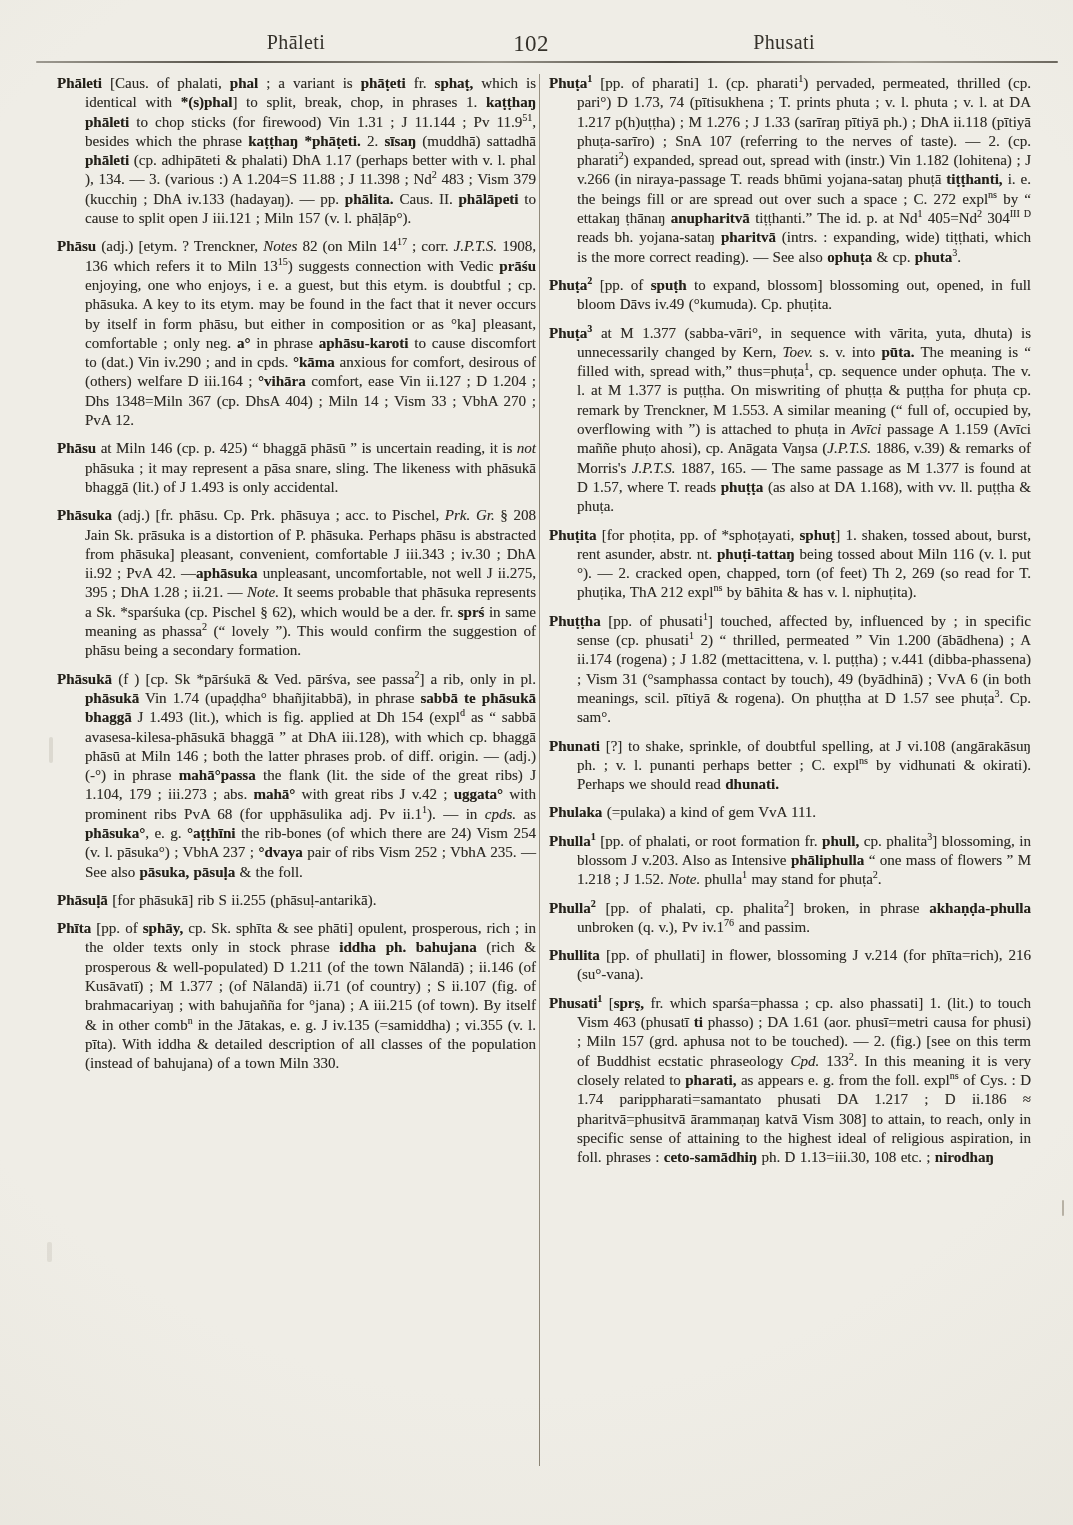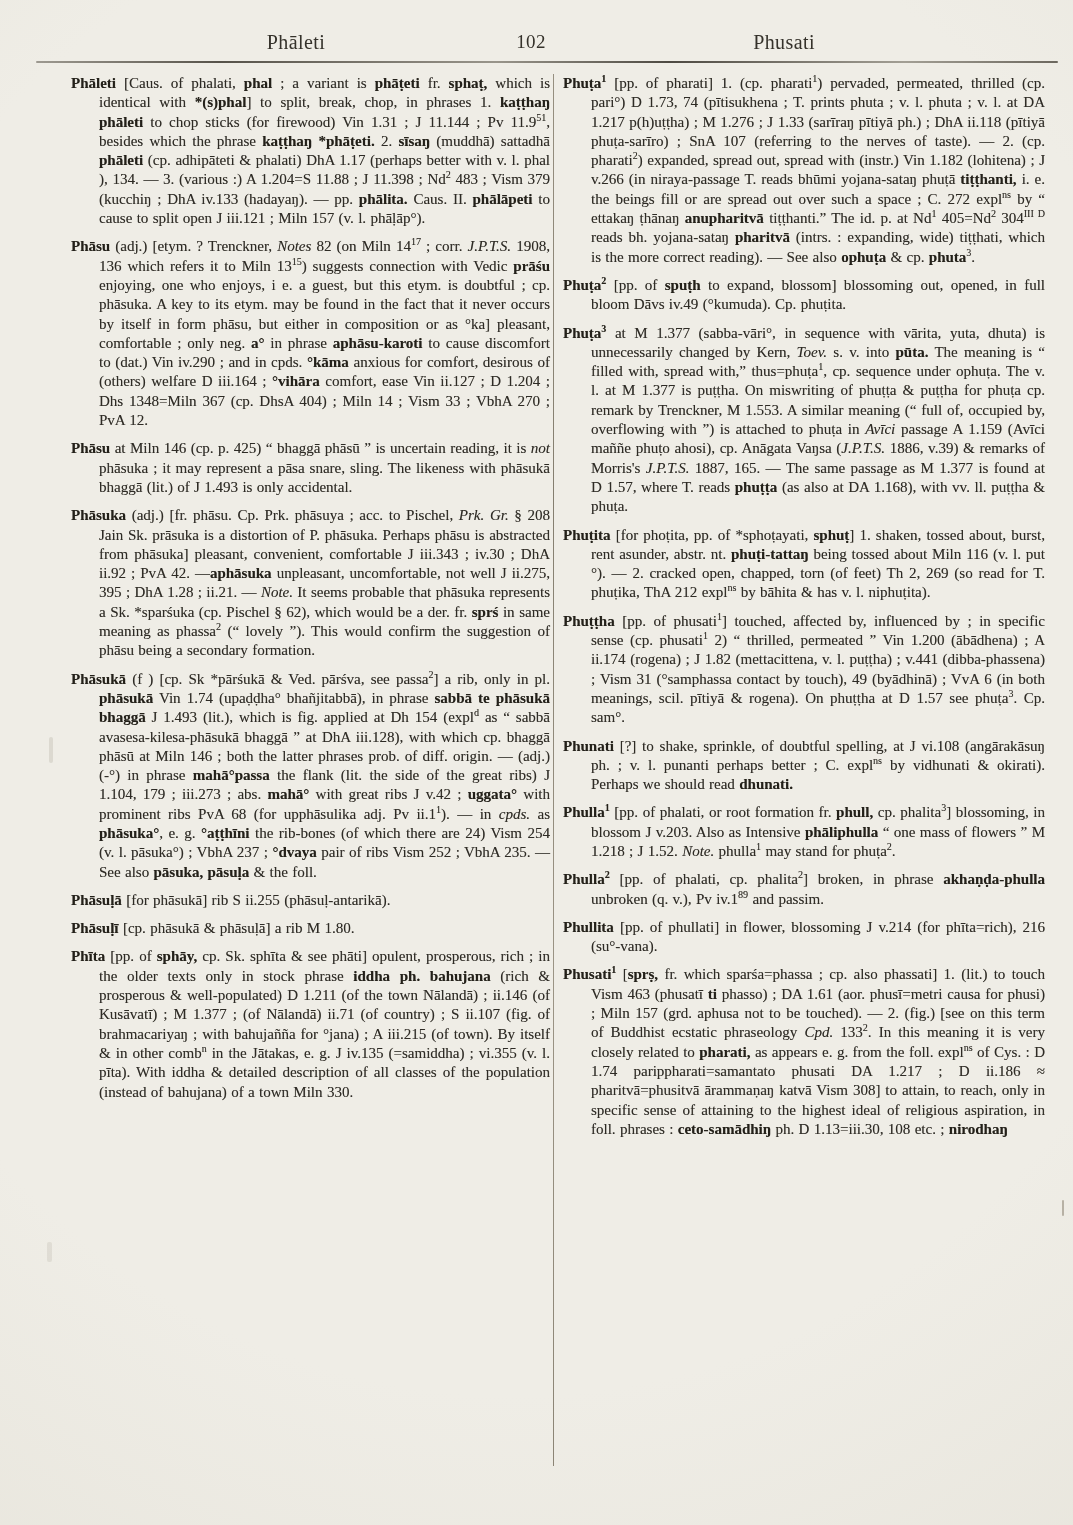--- a/index.html
+++ b/index.html
@@ -20,33 +20,33 @@
   .rh-word, .rh-num {
     position: absolute;
     top: 31px;
     transform: translateX(-50%);
     font-size: 20px;
     letter-spacing: 0.4px;
     color: #35322b;
     white-space: nowrap;
   }
   .rh-left  { left: 296px; }
-  .rh-num   { left: 531px; font-size: 19px; }
+  .rh-num   { left: 531px; font-size: 23px; }
   .rh-right { left: 784px; }
   .head-rule {
     position: absolute;
     top: 61px; left: 36px; right: 15px; height: 2px;
     background: linear-gradient(90deg,
       rgba(90,85,74,0.55) 0%, rgba(70,66,57,0.9) 18%, rgba(95,90,78,0.6) 45%,
       rgba(64,60,52,0.92) 62%, rgba(100,95,82,0.55) 85%, rgba(75,70,60,0.8) 100%);
     border-radius: 1px;
   }
   .cols {
     position: absolute;
-    top: 74px; left: 71px;
+    top: 74px; left: 57px;
     display: flex;
     align-items: flex-start;
   }
   .col { width: 479px; }
   .col-right { width: 482px; }
   .divider {
     width: 1px; height: 1392px;
     margin-left: 3px; margin-right: 9px;
     background: linear-gradient(180deg, #968f80 0%, #847e6f 30%, #9b9485 65%, #8b8475 100%);
   }
@@ -85,33 +85,33 @@
   <div class="head-rule"></div>
 
   <div class="cols">
     <div class="col col-left">
         <p class="entry"><b class="term">Phāleti</b> <span>[Caus. of phalati, <b>phal</b> ; a variant is <b>phāṭeti</b> fr. <b>sphaṭ,</b> which is identical with <b>*(s)phal</b>] to split, break, chop, in phrases 1. <b>kaṭṭhaŋ phāleti</b> to chop sticks (for firewood) Vin 1.31 ; J 11.144 ; Pv 11.9<sup>51</sup>, besides which the phrase <b>kaṭṭhaŋ *phāṭeti.</b> 2. <b>sīsaŋ</b> (muddhā) sattadhā <b>phāleti</b> (cp. adhipāteti &amp; phalati) DhA 1.17 (perhaps better with v. l. phal ), 134. — 3. (various :) A 1.204=S 11.88 ; J 11.398 ; Nd<sup>2</sup> 483 ; Vism 379 (kucchiŋ ; DhA iv.133 (hadayaŋ). — pp. <b>phālita.</b> Caus. II. <b>phālāpeti</b> to cause to split open J iii.121 ; Miln 157 (v. l. phāḷāp°).</span></p>
         <p class="entry"><b class="term">Phāsu</b> <span>(adj.) [etym. ? Trenckner, <i>Notes</i> 82 (on Miln 14<sup>17</sup> ; corr. <i>J.P.T.S.</i> 1908, 136 which refers it to Miln 13<sup>15</sup>) suggests connection with Vedic <b>prāśu</b> enjoying, one who enjoys, i e. a guest, but this etym. is doubtful ; cp. phāsuka. A key to its etym. may be found in the fact that it never occurs by itself in form phāsu, but either in composition or as °ka] pleasant, comfortable ; only neg. <b>a°</b> in phrase <b>aphāsu-karoti</b> to cause discomfort to (dat.) Vin iv.290 ; and in cpds. <b>°kāma</b> anxious for comfort, desirous of (others) welfare D iii.164 ; <b>°vihāra</b> comfort, ease Vin ii.127 ; D 1.204 ; Dhs 1348=Miln 367 (cp. DhsA 404) ; Miln 14 ; Vism 33 ; VbhA 270 ; PvA 12.</span></p>
         <p class="entry"><b class="term">Phāsu</b> <span>at Miln 146 (cp. p. 425) “ bhaggā phāsū ” is uncertain reading, it is <i>not</i> phāsuka ; it may represent a pāsa snare, sling. The likeness with phāsukā bhaggā (lit.) of J 1.493 is only accidental.</span></p>
         <p class="entry"><b class="term">Phāsuka</b> <span>(adj.) [fr. phāsu. Cp. Prk. phāsuya ; acc. to Pischel, <i>Prk. Gr.</i> § 208 Jain Sk. prāsuka is a distortion of P. phāsuka. Perhaps phāsu is abstracted from phāsuka] pleasant, convenient, comfortable J iii.343 ; iv.30 ; DhA ii.92 ; PvA 42. —<b>aphāsuka</b> unpleasant, uncomfortable, not well J ii.275, 395 ; DhA 1.28 ; ii.21. — <i>Note.</i> It seems probable that phāsuka represents a Sk. *sparśuka (cp. Pischel § 62), which would be a der. fr. <b>sprś</b> in same meaning as phassa<sup>2</sup> (“ lovely ”). This would confirm the suggestion of phāsu being a secondary formation.</span></p>
         <p class="entry"><b class="term">Phāsukā</b> <span>(f ) [cp. Sk *pārśukā &amp; Ved. pārśva, see passa<sup>2</sup>] a rib, only in pl. <b>phāsukā</b> Vin 1.74 (upaḍḍha° bhañjitabbā), in phrase <b>sabbā te phāsukā bhaggā</b> J 1.493 (lit.), which is fig. applied at Dh 154 (expl<sup>d</sup> as “ sabbā avasesa-kilesa-phāsukā bhaggā ” at DhA iii.128), with which cp. bhaggā phāsū at Miln 146 ; both the latter phrases prob. of diff. origin. — (adj.) (-°) in phrase <b>mahā°passa</b> the flank (lit. the side of the great ribs) J 1.104, 179 ; iii.273 ; abs. <b>mahā°</b> with great ribs J v.42 ; <b>uggata°</b> with prominent ribs PvA 68 (for upphāsulika adj. Pv ii.1<sup>1</sup>). — in <i>cpds.</i> as <b>phāsuka°</b>, e. g. <b>°aṭṭhīni</b> the rib-bones (of which there are 24) Vism 254 (v. l. pāsuka°) ; VbhA 237 ; <b>°dvaya</b> pair of ribs Vism 252 ; VbhA 235. — See also <b>pāsuka, pāsuḷa</b> &amp; the foll.</span></p>
         <p class="entry"><b class="term">Phāsuḷā</b> <span>[for phāsukā] rib S ii.255 (phāsuḷ-antarikā).</span></p>
-        <p class="entry"><b class="term">Phāsuḷī</b> <span>[cp. phāsukā &amp; phāsuḷā] a rib M 1.80.</span></p>
         <p class="entry"><b class="term">Phīta</b> <span>[pp. of <b>sphāy,</b> cp. Sk. sphīta &amp; see phāti] opulent, prosperous, rich ; in the older texts only in stock phrase <b>iddha ph. bahujana</b> (rich &amp; prosperous &amp; well-populated) D 1.211 (of the town Nālandā) ; ii.146 (of Kusāvatī) ; M 1.377 ; (of Nālandā) ii.71 (of country) ; S ii.107 (fig. of brahmacariyaŋ ; with bahujañña for °jana) ; A iii.215 (of town). By itself &amp; in other comb<sup>n</sup> in the Jātakas, e. g. J iv.135 (=samiddha) ; vi.355 (v. l. pīta). With iddha &amp; detailed description of all classes of the population (instead of bahujana) of a town Miln 330.</span></p>
       </div>
     <div class="divider"></div>
     <div class="col col-right">
         <p class="entry"><b class="term">Phuṭa<sup>1</sup></b> <span>[pp. of pharati] 1. (cp. pharati<sup>1</sup>) pervaded, permeated, thrilled (cp. pari°) D 1.73, 74 (pītisukhena ; T. prints phuta ; v. l. phuta ; v. l. at DA 1.217 p(h)uṭṭha) ; M 1.276 ; J 1.33 (sarīraŋ pītiyā ph.) ; DhA ii.118 (pītiyā phuṭa-sarīro) ; SnA 107 (referring to the nerves of taste). — 2. (cp. pharati<sup>2</sup>) expanded, spread out, spread with (instr.) Vin 1.182 (lohitena) ; J v.266 (in niraya-passage T. reads bhūmi yojana-sataŋ phuṭā <b>tiṭṭhanti,</b> i. e. the beings fill or are spread out over such a space ; C. 272 expl<sup>ns</sup> by “ ettakaŋ ṭhānaŋ <b>anupharitvā</b> tiṭṭhanti.” The id. p. at Nd<sup>1</sup> 405=Nd<sup>2</sup> 304<sup>III D</sup> reads bh. yojana-sataŋ <b>pharitvā</b> (intrs. : expanding, wide) tiṭṭhati, which is the more correct reading). — See also <b>ophuṭa</b> &amp; cp. <b>phuta</b><sup>3</sup>.</span></p>
         <p class="entry"><b class="term">Phuṭa<sup>2</sup></b> <span>[pp. of <b>spuṭh</b> to expand, blossom] blossoming out, opened, in full bloom Dāvs iv.49 (°kumuda). Cp. phuṭita.</span></p>
         <p class="entry"><b class="term">Phuṭa<sup>3</sup></b> <span>at M 1.377 (sabba-vāri°, in sequence with vārita, yuta, dhuta) is unnecessarily changed by Kern, <i>Toev.</i> s. v. into <b>pūta.</b> The meaning is “ filled with, spread with,” thus=phuṭa<sup>1</sup>, cp. sequence under ophuṭa. The v. l. at M 1.377 is puṭṭha. On miswriting of phuṭṭa &amp; puṭṭha for phuṭa cp. remark by Trenckner, M 1.553. A similar meaning (“ full of, occupied by, overflowing with ”) is attached to phuṭa in <i>Avīci</i> passage A 1.159 (Avīci maññe phuṭo ahosi), cp. Anāgata Vaŋsa (<i>J.P.T.S.</i> 1886, v.39) &amp; remarks of Morris's <i>J.P.T.S.</i> 1887, 165. — The same passage as M 1.377 is found at D 1.57, where T. reads <b>phuṭṭa</b> (as also at DA 1.168), with vv. ll. puṭṭha &amp; phuṭa.</span></p>
         <p class="entry"><b class="term">Phuṭita</b> <span>[for phoṭita, pp. of *sphoṭayati, <b>sphuṭ</b>] 1. shaken, tossed about, burst, rent asunder, abstr. nt. <b>phuṭi-tattaŋ</b> being tossed about Miln 116 (v. l. put °). — 2. cracked open, chapped, torn (of feet) Th 2, 269 (so read for T. phuṭika, ThA 212 expl<sup>ns</sup> by bāhita &amp; has v. l. niphuṭita).</span></p>
         <p class="entry"><b class="term">Phuṭṭha</b> <span>[pp. of phusati<sup>1</sup>] touched, affected by, influenced by ; in specific sense (cp. phusati<sup>1</sup> 2) “ thrilled, permeated ” Vin 1.200 (ābādhena) ; A ii.174 (rogena) ; J 1.82 (mettacittena, v. l. puṭṭha) ; v.441 (dibba-phassena) ; Vism 31 (°samphassa contact by touch), 49 (byādhinā) ; VvA 6 (in both meanings, scil. pītiyā &amp; rogena). On phuṭṭha at D 1.57 see phuṭa<sup>3</sup>. Cp. sam°.</span></p>
         <p class="entry"><b class="term">Phunati</b> <span>[?] to shake, sprinkle, of doubtful spelling, at J vi.108 (angārakāsuŋ ph. ; v. l. punanti perhaps better ; C. expl<sup>ns</sup> by vidhunati &amp; okirati). Perhaps we should read <b>dhunati.</b></span></p>
+        <p class="entry"><b class="term">Phulaka</b> <span>(=pulaka) a kind of gem VvA 111.</span></p>
         <p class="entry"><b class="term">Phulla<sup>1</sup></b> <span>[pp. of phalati, or root formation fr. <b>phull,</b> cp. phalita<sup>3</sup>] blossoming, in blossom J v.203. Also as Intensive <b>phāliphulla</b> “ one mass of flowers ” M 1.218 ; J 1.52. <i>Note.</i> phulla<sup>1</sup> may stand for phuṭa<sup>2</sup>.</span></p>
-        <p class="entry"><b class="term">Phulla<sup>2</sup></b> <span>[pp. of phalati, cp. phalita<sup>2</sup>] broken, in phrase <b>akhaṇḍa-phulla</b> unbroken (q. v.), Pv iv.1<sup>89</sup> and passim.</span></p>
+        <p class="entry"><b class="term">Phulla<sup>2</sup></b> <span>[pp. of phalati, cp. phalita<sup>2</sup>] broken, in phrase <b>akhaṇḍa-phulla</b> unbroken (q. v.), Pv iv.1<sup>76</sup> and passim.</span></p>
         <p class="entry"><b class="term">Phullita</b> <span>[pp. of phullati] in flower, blossoming J v.214 (for phīta=rich), 216 (su°-vana).</span></p>
         <p class="entry"><b class="term">Phusati<sup>1</sup></b> <span>[<b>sprṣ,</b> fr. which sparśa=phassa ; cp. also phassati] 1. (lit.) to touch Vism 463 (phusatī <b>ti</b> phasso) ; DA 1.61 (aor. phusī=metri causa for phusi) ; Miln 157 (grd. aphusa not to be touched). — 2. (fig.) [see on this term of Buddhist ecstatic phraseology <i>Cpd.</i> 133<sup>2</sup>. In this meaning it is very closely related to <b>pharati,</b> as appears e. g. from the foll. expl<sup>ns</sup> of Cys. : D 1.74 parippharati=samantato phusati DA 1.217 ; D ii.186 ≈ pharitvā=phusitvā ārammaṇaŋ katvā Vism 308] to attain, to reach, only in specific sense of attaining to the highest ideal of religious aspiration, in foll. phrases : <b>ceto-samādhiŋ</b> ph. D 1.13=iii.30, 108 etc. ; <b>nirodhaŋ</b></span></p>
       </div>
   </div>
 
   <div class="scan-mark mark-right-edge"></div>
   <div class="scan-mark mark-left-1"></div>
   <div class="scan-mark mark-left-2"></div>
 </div>
 

